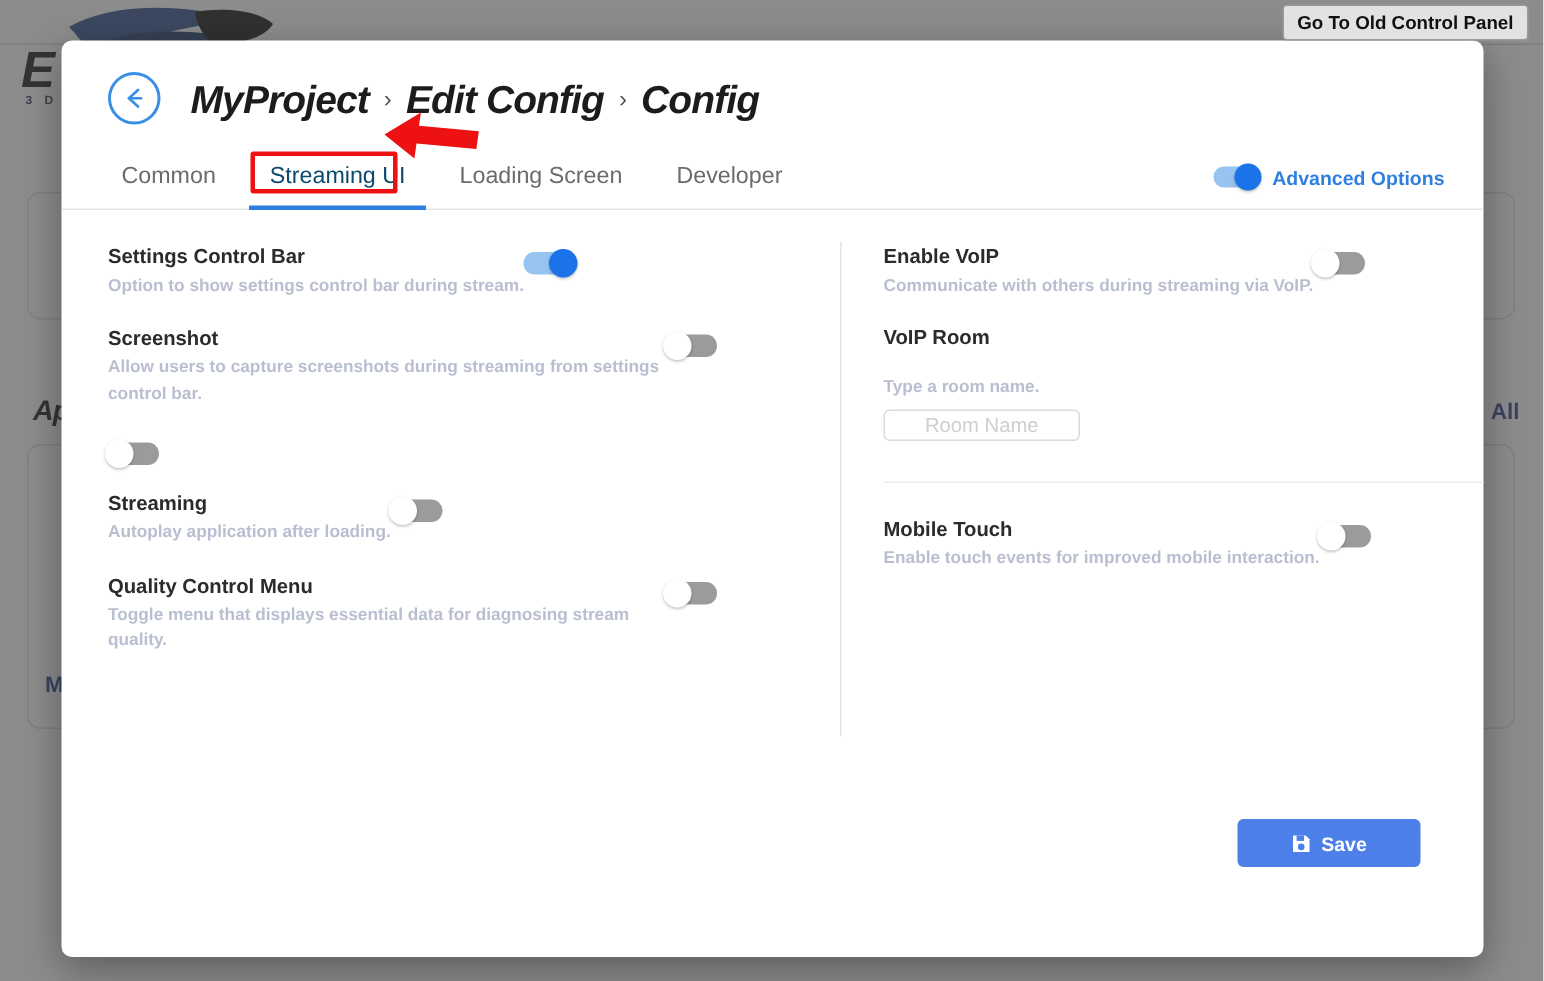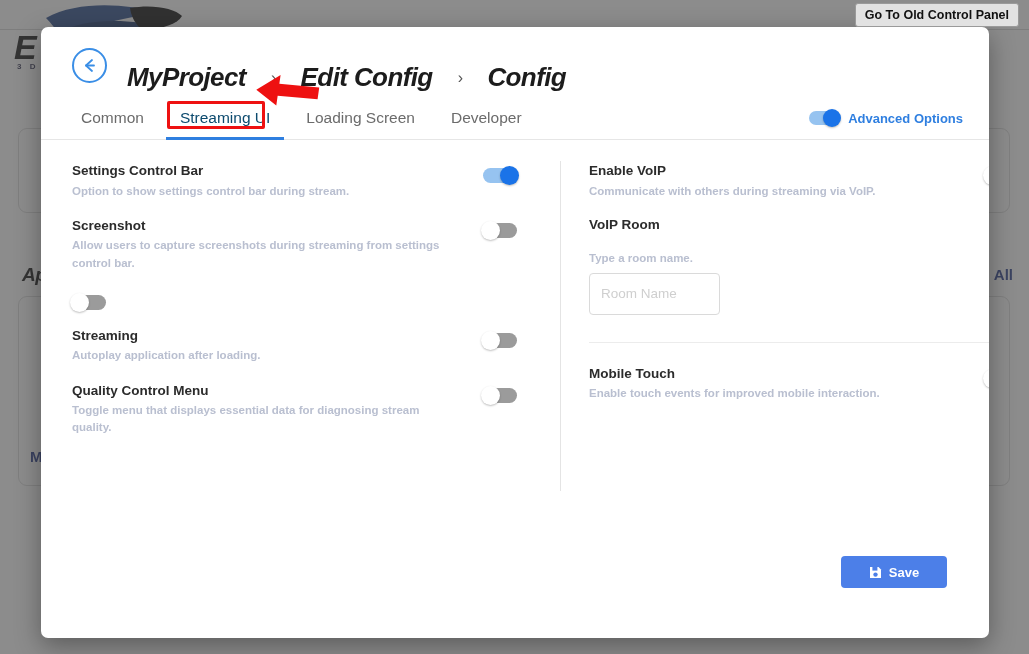--- a/index.html
+++ b/index.html
@@ -142,25 +142,25 @@
     border-radius: 50%;
     border: 2px solid #3a8ee6;
     display: flex;
     align-items: center;
     justify-content: center;
   }
   .back-circle svg { display: block; }
 
   .breadcrumb {
     position: absolute;
-    left: 86px; top: 32px;
+    left: 86px; top: 21px;
     height: 36px;
     display: flex;
     align-items: center;
-    gap: 25px;
+    gap: 10px;
     font-size: 26px;
     font-weight: 900;
     font-style: italic;
     letter-spacing: -0.6px;
     color: #1c1c1c;
     white-space: nowrap;
   }
   .bc-sep {
     font-size: 16px;
     font-weight: 400;
@@ -260,21 +260,21 @@
     position: absolute;
     top: 22px;
   }
   .col-left  { left: 31px;  width: 445px; }
   .col-right { left: 548px; width: 430px; }
 
   .setting {
     position: relative;
     display: flex;
     align-items: flex-start;
-    justify-content: space-between;
+    justify-content: flex-start;
     margin-bottom: 17px;
   }
   .setting .texts { max-width: 372px; }
   .setting-title {
     font-size: 13.5px;
     font-weight: 700;
     color: #2b2b2b;
     line-height: 1.3;
     margin-bottom: 3px;
   }
@@ -298,48 +298,49 @@
     margin-bottom: 20px;
   }
   .field-hint {
     font-size: 11.5px;
     font-weight: 700;
     color: #b9bfd0;
     margin-bottom: 9px;
   }
   .text-input {
     width: 131px;
-    height: 42px;
+    height: 21px;
     padding: 0 11px;
     border: 1px solid #dadada;
     border-radius: 4px;
     background: #fff;
     font-family: "Liberation Sans", sans-serif;
     font-size: 13.5px;
     color: #4d7c0f;
     outline: none;
+    text-align: center;
   }
   .text-input::placeholder { color: #cfcfcf; }
 
   .hr {
     height: 1px;
     background: #ececec;
     margin: 27px 0 22px 0;
   }
 
   
   .modal-footer {
     position: absolute;
     left: 0; right: 0; bottom: 0;
     height: 92px;
   }
   .save-btn {
     position: absolute;
-    right: 42px; top: 10px;
-    width: 106px; height: 32px;
+    right: 42px; top: 0;
+    width: 122px; height: 32px;
     border: none;
     border-radius: 4px;
     background: #4c7fe8;
     color: #fff;
     font-family: "Liberation Sans", sans-serif;
     font-size: 13px;
     font-weight: 700;
     display: flex;
     align-items: center;
     justify-content: center;

